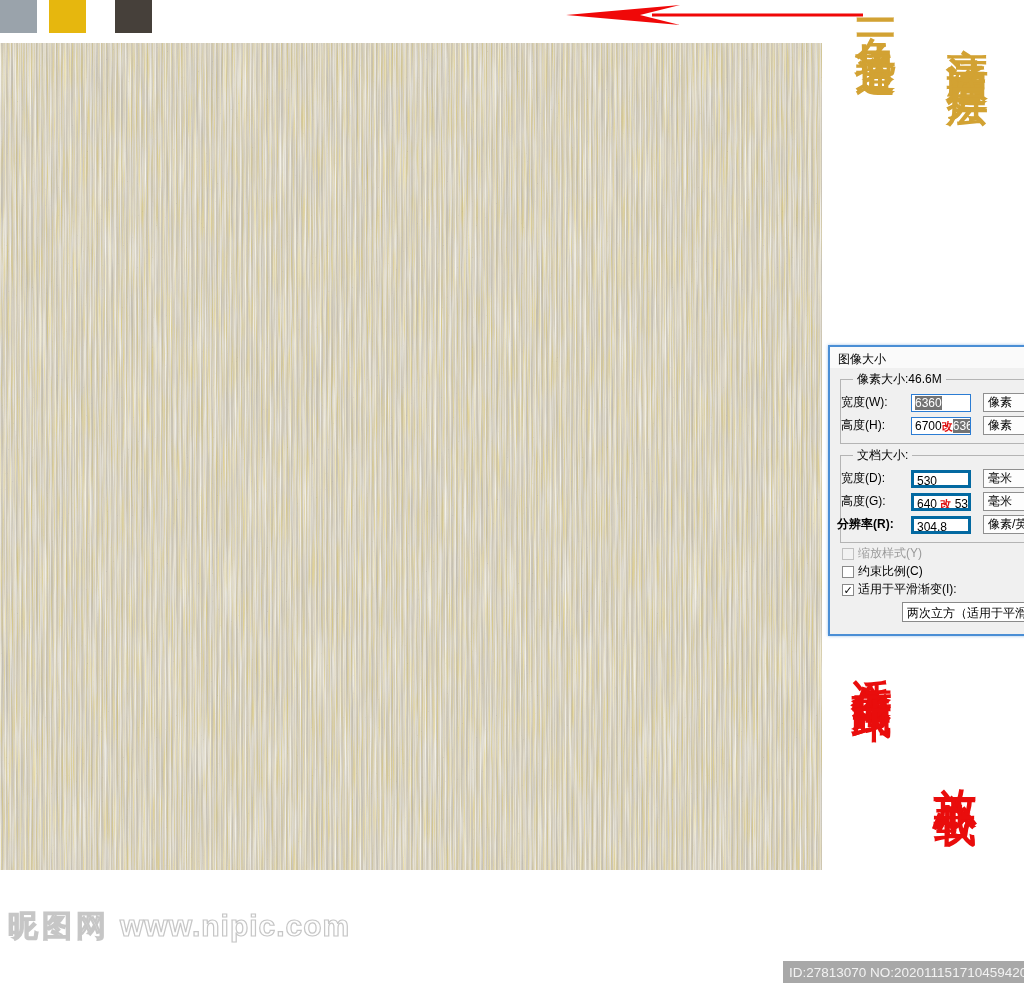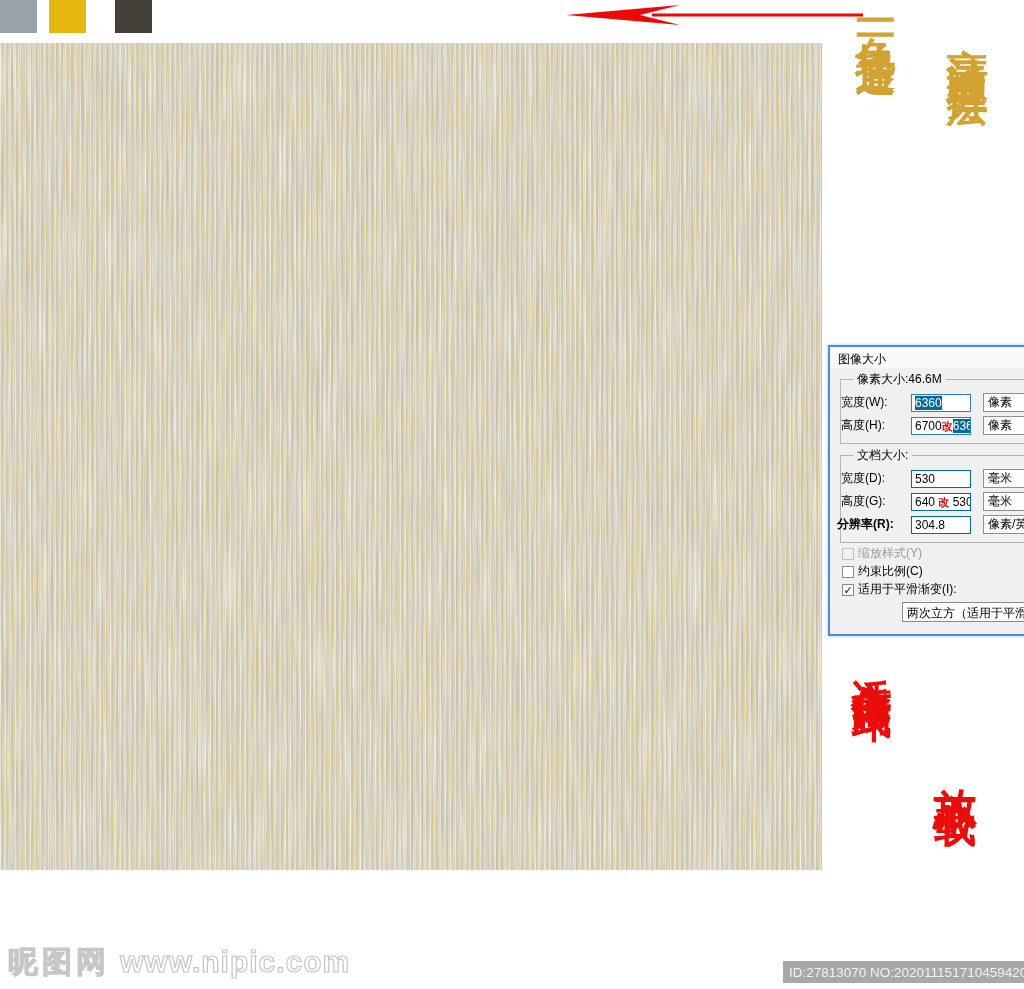--- a/index.html
+++ b/index.html
@@ -38,38 +38,38 @@
   .dialog { position:absolute; left:828px; top:345px; width:212px; height:291px;
     background:#f0f0f0; border:2px solid #4a8ed5; box-shadow:0 0 3px rgba(74,142,213,.55);
     font-size:12px; color:#000; }
   .dlg-title { height:21px; padding:4px 8px 0 8px; background:#fafafa; font-size:12px; }
   fieldset.group { margin:3px 0 0 10px; border:1px solid #b4b4b4; border-right:none;
     padding:1px 0 4px 0; width:210px; }
   fieldset.group legend { margin-left:12px; padding:0 4px; font-size:12px; }
   .row { display:flex; align-items:center; margin:4px 0; height:19px; }
   .row .lbl { width:66px; text-align:left; margin-right:4px; white-space:nowrap; }
   .row .lbl.wide { width:70px; margin-left:-4px;font-weight:bold; }
-  .field { width:60px; height:18px; background:#fff; border:1px solid #0369a1;
+  .field { width:60px; height:18px; background:#fff; border:3px solid #0369a1;
     padding:1px 3px; white-space:nowrap; overflow:hidden; }
   .field.focused { border:1px solid #2b7cd3; }
-  .sel { background:#0369a1; color:#fff; }
+  .sel { background:#737373; color:#fff; }
   .editmark { color:#e01010; font-family:"DejaVu Serif", serif; font-weight:bold; font-size:11px; }
   .unitbox { margin-left:12px; width:66px; height:19px; background:#fdfdfd;
     border:1px solid #8f8f8f; padding:2px 4px; display:flex; justify-content:space-between;
     align-items:center; white-space:nowrap; }
   .cbrow { display:flex; align-items:center; margin:3px 0 3px 12px; height:15px; }
   .cbox { width:12px; height:12px; border:1px solid #8a8a8a; background:#fff; margin-right:4px;
     font-size:11px; line-height:10px; text-align:center; color:#000; }
   .cbrow.disabled { color:#9a9a9a; }
   .cbrow.disabled .cbox { border-color:#c0c0c0; background:#f2f2f2; }
   .resample { margin:5px 0 0 72px; width:152px; height:20px; background:#fff;
     border:1px solid #8a8a8a; padding:2px 4px; white-space:nowrap; overflow:hidden; }
 
   
-  .watermark { position:absolute; left:8px; top:942px; font-size:30px; font-weight:bold;
+  .watermark { position:absolute; left:8px; top:906px; font-size:30px; font-weight:bold;
     color:#fefefe; -webkit-text-stroke:1.2px #c6c6c6; letter-spacing:1px; white-space:nowrap; }
   .watermark .site { margin-right:10px; letter-spacing:4px; }
   .idbar { position:absolute; left:783px; top:961px; width:241px; height:22px;
     background:rgba(110,110,110,0.60); color:#f2f2f2; font-size:13.5px;
     display:flex; align-items:center; padding-left:6px; white-space:nowrap; z-index:5; }
 </style>
 </head>
 <body>
 
 <div class="page">

